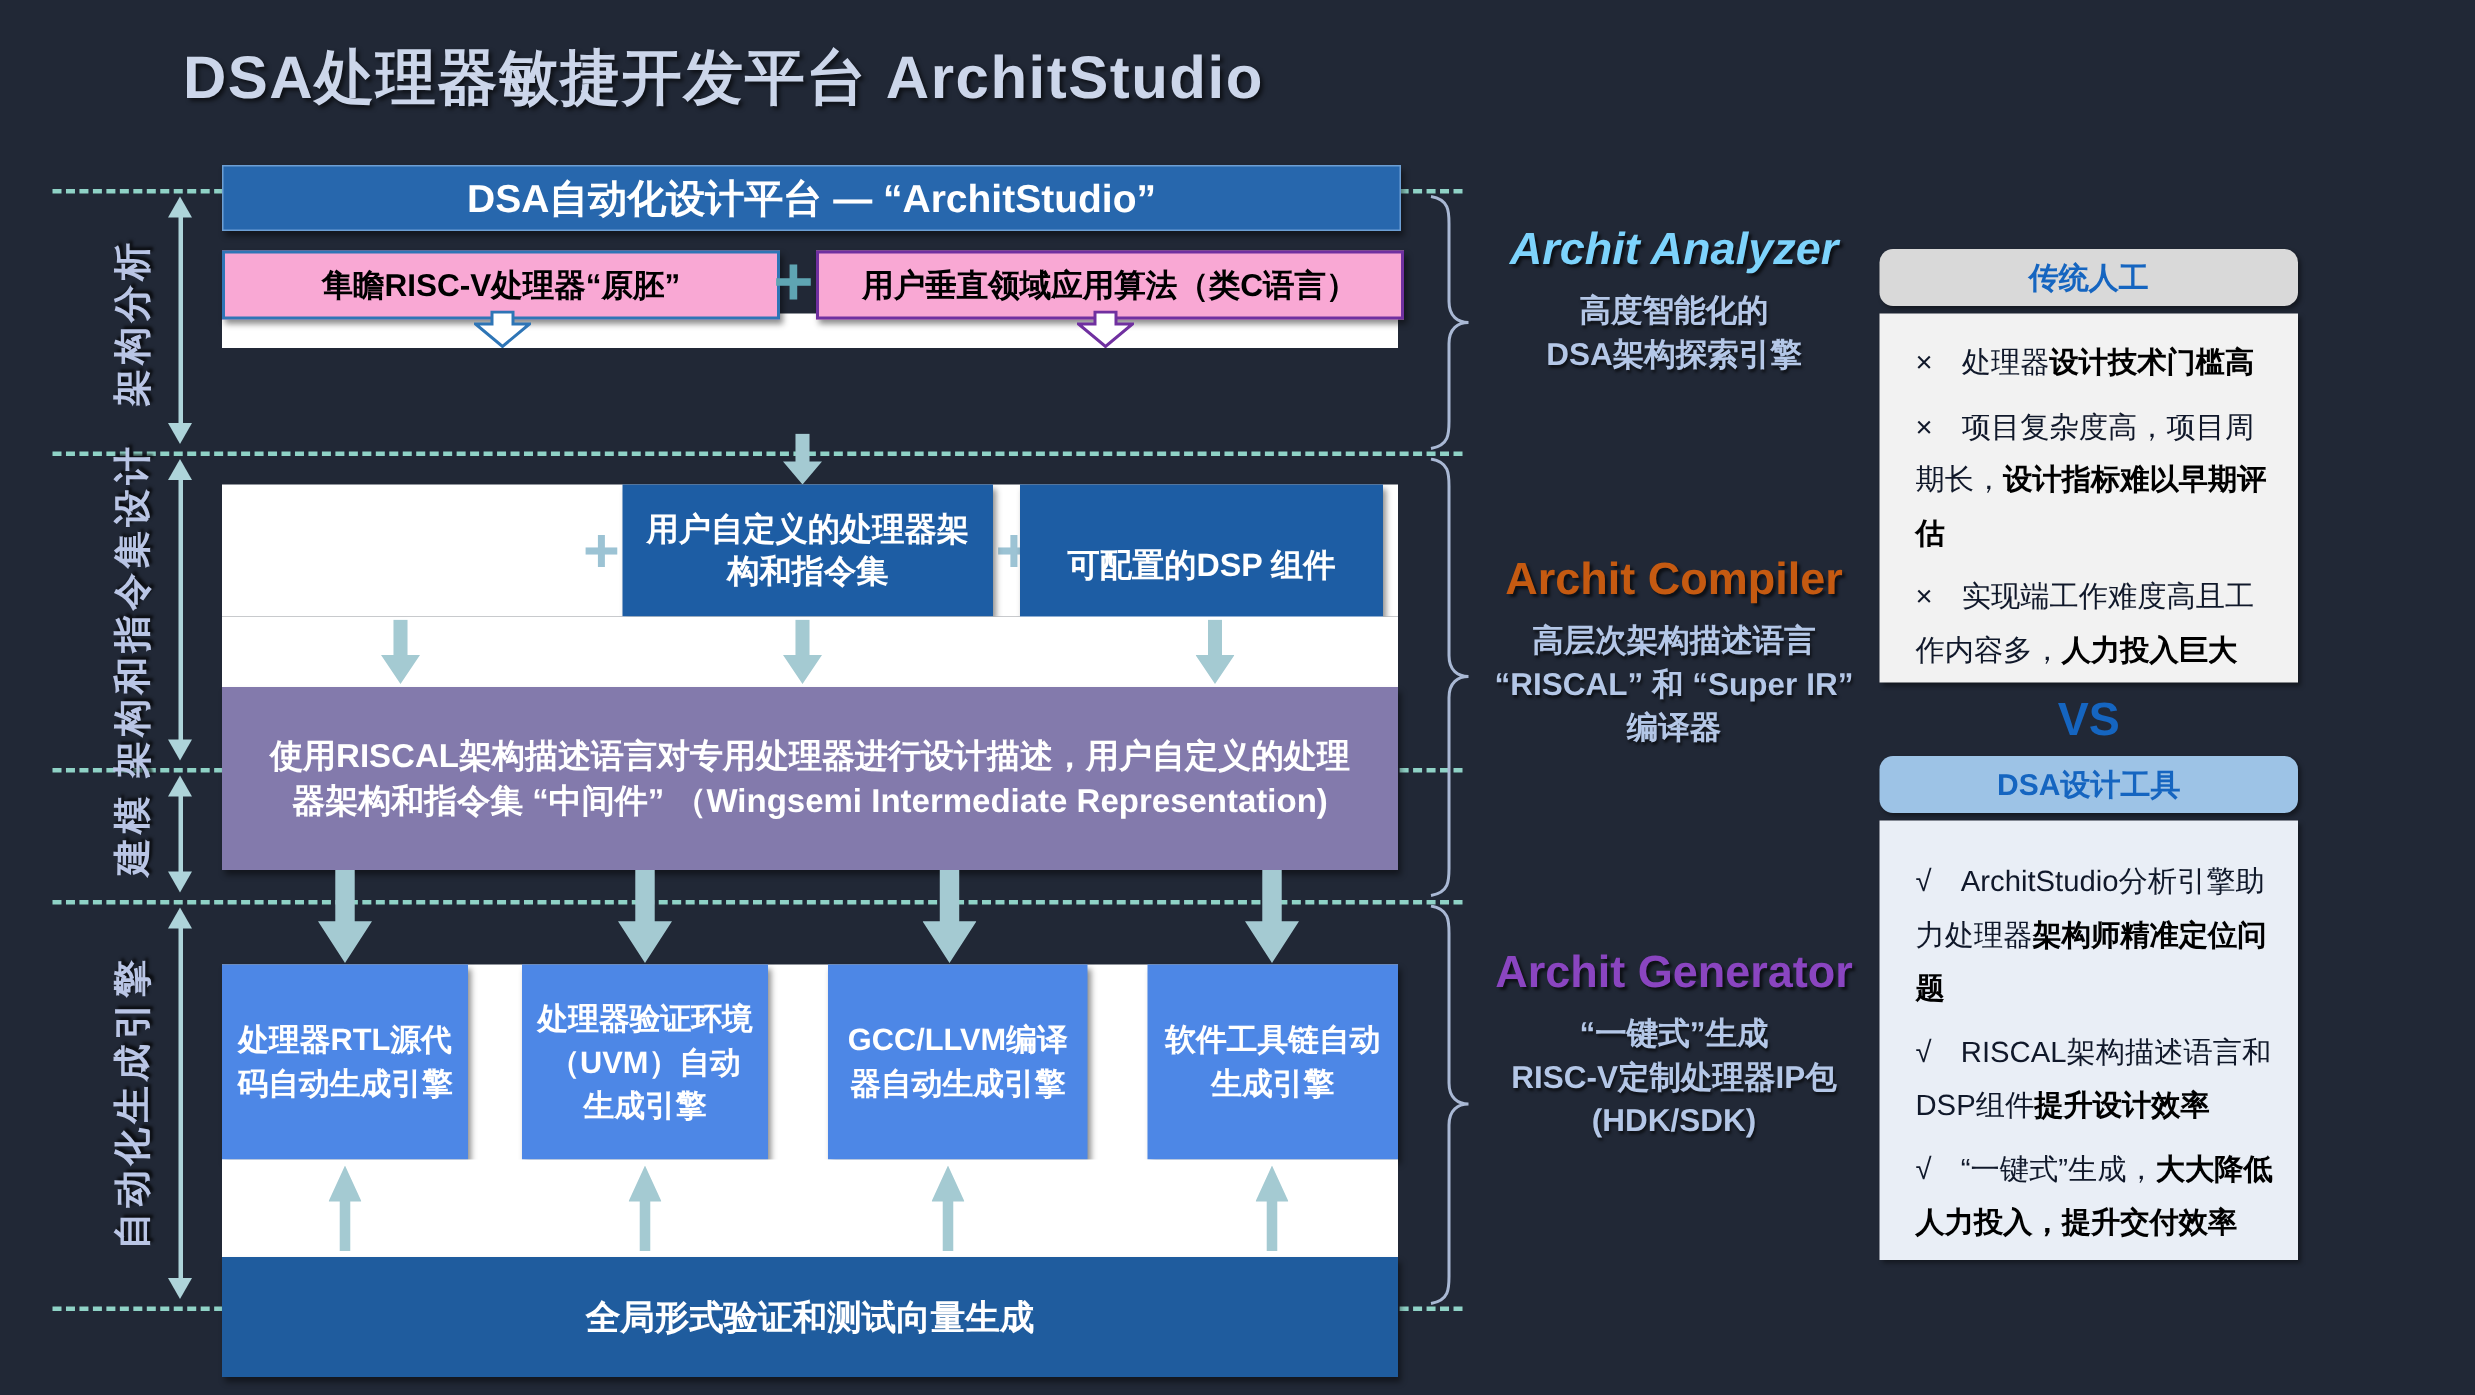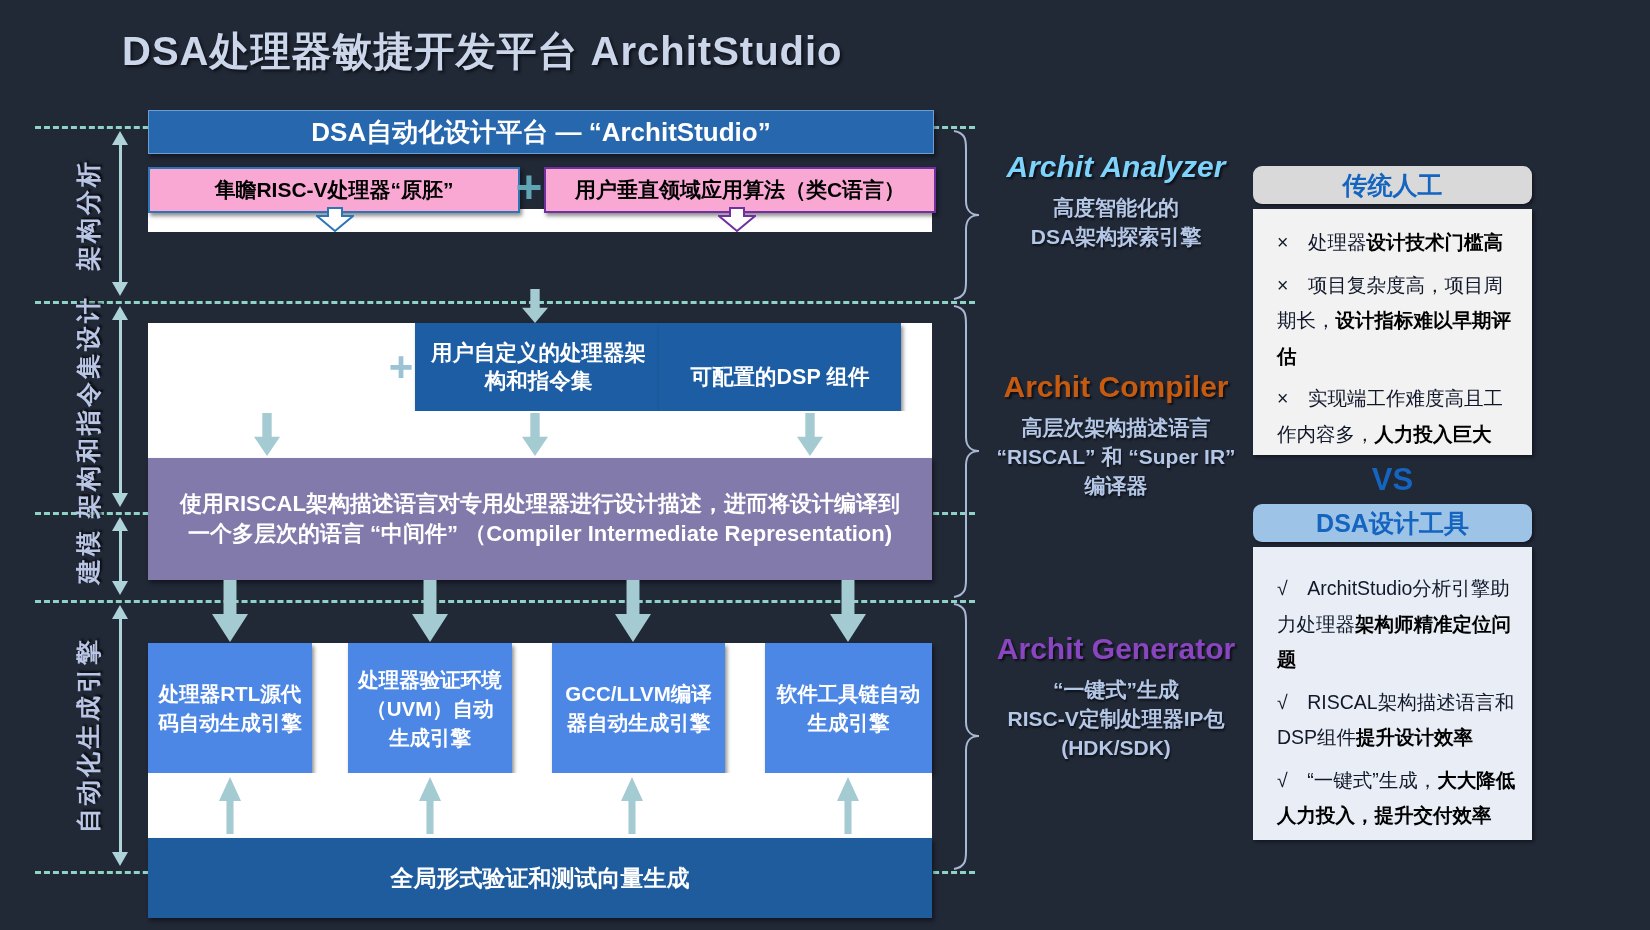--- a/index.html
+++ b/index.html
@@ -43,21 +43,21 @@
   .aup{background:#a4cad2;clip-path:polygon(50% 0,100% 42%,66% 42%,66% 100%,34% 100%,34% 42%,0 42%);z-index:3;}
   .svgarr{z-index:3;}
   
   .ann{left:980px;width:272px;text-align:center;z-index:2;}
   .ann .t{font-size:30px;font-weight:bold;text-shadow:2px 2px 2px rgba(0,0,0,.6);}
   .ann .d{margin-top:9px;font-size:21px;line-height:29px;font-weight:bold;color:#b4c7e7;white-space:pre-line;
           text-shadow:1px 2px 2px rgba(0,0,0,.6);}
   .brace{z-index:1;}
   
   .hdr{left:1253px;width:279px;height:38px;border-radius:9px;display:flex;align-items:center;justify-content:center;
-       font-size:25px;font-weight:bold;color:#1565c0;z-index:2;box-shadow:2px 2px 3px rgba(0,0,0,.4);}
+       font-size:20px;font-weight:bold;color:#1565c0;z-index:2;box-shadow:2px 2px 3px rgba(0,0,0,.4);}
   .panel{left:1253px;width:279px;box-sizing:border-box;padding:16px 12px 0 12px;font-size:19.5px;line-height:35.5px;
          color:#10182a;z-index:2;box-shadow:2px 2px 3px rgba(0,0,0,.4);}
   .panel p{margin:0 0 7px 12px;}
   .run-b{font-weight:bold;color:#000;}
   .vs{left:1253px;top:462px;width:279px;text-align:center;font-size:31px;font-weight:bold;color:#1565c0;z-index:2;}
 </style>
 </head>
 <body>
 
 <div id="stage">
@@ -110,30 +110,30 @@
     <polygon points="12,1 26,1 26,9 37,9 19,24 1,9 12,9" fill="#ffffff" stroke="#7030a0" stroke-width="2"></polygon>
   </svg>
 
 
   <div class="abs adown" style="left:522px;top:289px;width:26px;height:34px"></div>
 
   <div class="abs wstrip" style="left:148px;top:323px;width:784px;height:88px">
     <div class="plusLight" style="left:236px;width:34px">+</div>
     <div class="box bluebox" style="left:267px;top:0;width:247px;height:88px">用户自定义的处理器架构和指令集</div>
     <div class="plusLight" style="left:511px;width:34px">+</div>
-    <div class="box bluebox" style="left:511px;top:0;width:242px;height:108px">可配置的DSP 组件</div>
+    <div class="box bluebox" style="left:532px;top:0;width:242px;height:108px">可配置的DSP 组件</div>
   </div>
 
   <div class="abs wstrip" style="left:148px;top:411px;width:784px;height:47px">
     <div class="adown" style="position:absolute;left:106px;top:2px;width:26px;height:43px"></div>
     <div class="adown" style="position:absolute;left:374px;top:2px;width:26px;height:43px"></div>
     <div class="adown" style="position:absolute;left:649px;top:2px;width:26px;height:43px"></div>
   </div>
 
-  <div class="abs box purple">使用RISCAL架构描述语言对专用处理器进行设计描述，进而将设计编译到一个多层次的语言 “中间件” （Compiler Intermediate Representation)</div>
+  <div class="abs box purple">使用RISCAL架构描述语言对专用处理器进行设计描述，用户自定义的处理器架构和指令集 “中间件” （Wingsemi Intermediate Representation)</div>
 
   <div class="abs adown" style="left:212px;top:580px;width:36px;height:62px"></div>
   <div class="abs adown" style="left:412px;top:580px;width:36px;height:62px"></div>
   <div class="abs adown" style="left:615px;top:580px;width:36px;height:62px"></div>
   <div class="abs adown" style="left:830px;top:580px;width:36px;height:62px"></div>
 
   <div class="abs wstrip" style="left:148px;top:643px;width:784px;height:152px">
     <div class="box engine" style="left:0;top:0;width:164px;height:130px">处理器RTL源代码自动生成引擎</div>
     <div class="box engine" style="left:200px;top:0;width:164px;height:130px">处理器验证环境（UVM）自动生成引擎</div>
     <div class="box engine" style="left:404px;top:0;width:173px;height:130px">GCC/LLVM编译器自动生成引擎</div>

